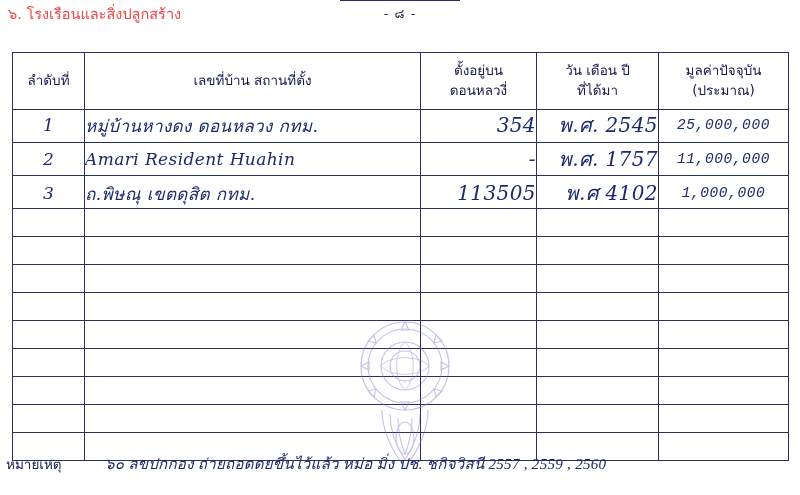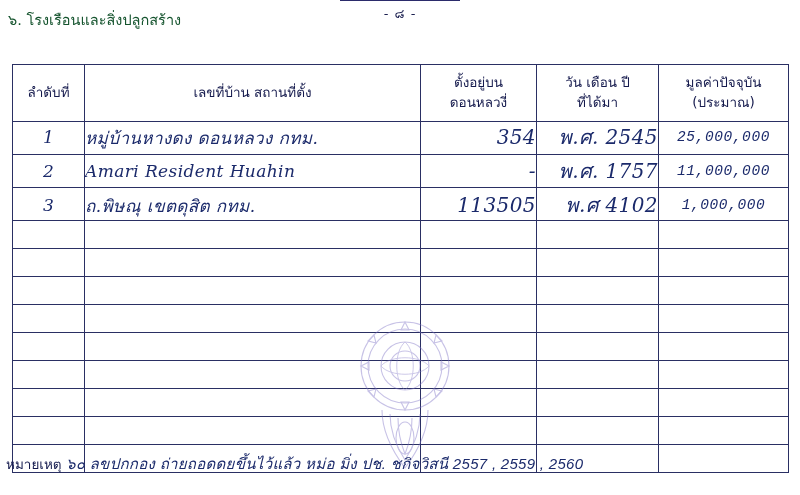--- a/index.html
+++ b/index.html
@@ -36,41 +36,40 @@
     display: block;
     width: 120px;
     height: 1px;
     background: #2b2b6b;
     margin: 0 auto 2px auto;
   }
 
   
   .section-heading {
     position: absolute;
-    top: 8px;
+    top: 2px;
     left: 8px;
     font-size: 14.5px;
-    color: #14532d;
+    color: #ef4444;
     white-space: nowrap;
   }
 
   
   .tbl-wrap {
     position: absolute;
     top: 52px;
     left: 12px;
     width: 776px;
     height: 388px;
   }
   table.doc-table {
     border-collapse: collapse;
     width: 100%;
     height: 100%;
     table-layout: fixed;
-    margin-top: 12px;
   }
   table.doc-table th,
   table.doc-table td {
     border: 1px solid #2a2f63;
     padding: 0;
     vertical-align: middle;
     font-weight: normal;
   }
   thead th {
     height: 56px;
@@ -124,25 +123,26 @@
     top: 452px;
     width: 788px;
     font-size: 13.5px;
     color: #141a4e;
     white-space: nowrap;
   }
   .footer-note .note-label {
     font-family: Liberation Sans, sans-serif;
   }
   .footer-note .note-hand {
-    font-family: Liberation Sans, sans-serif;
+    font-family: Liberation Serif, serif;
     font-style: italic;
     color: #1b2a6b;
     font-size: 15px;
     letter-spacing: 0.3px;
+    margin-left: 39px;
   }
 
   
   .seal {
     position: absolute;
     left: 330px;
     top: 318px;
     width: 150px;
     height: 165px;
     opacity: 0.42;

